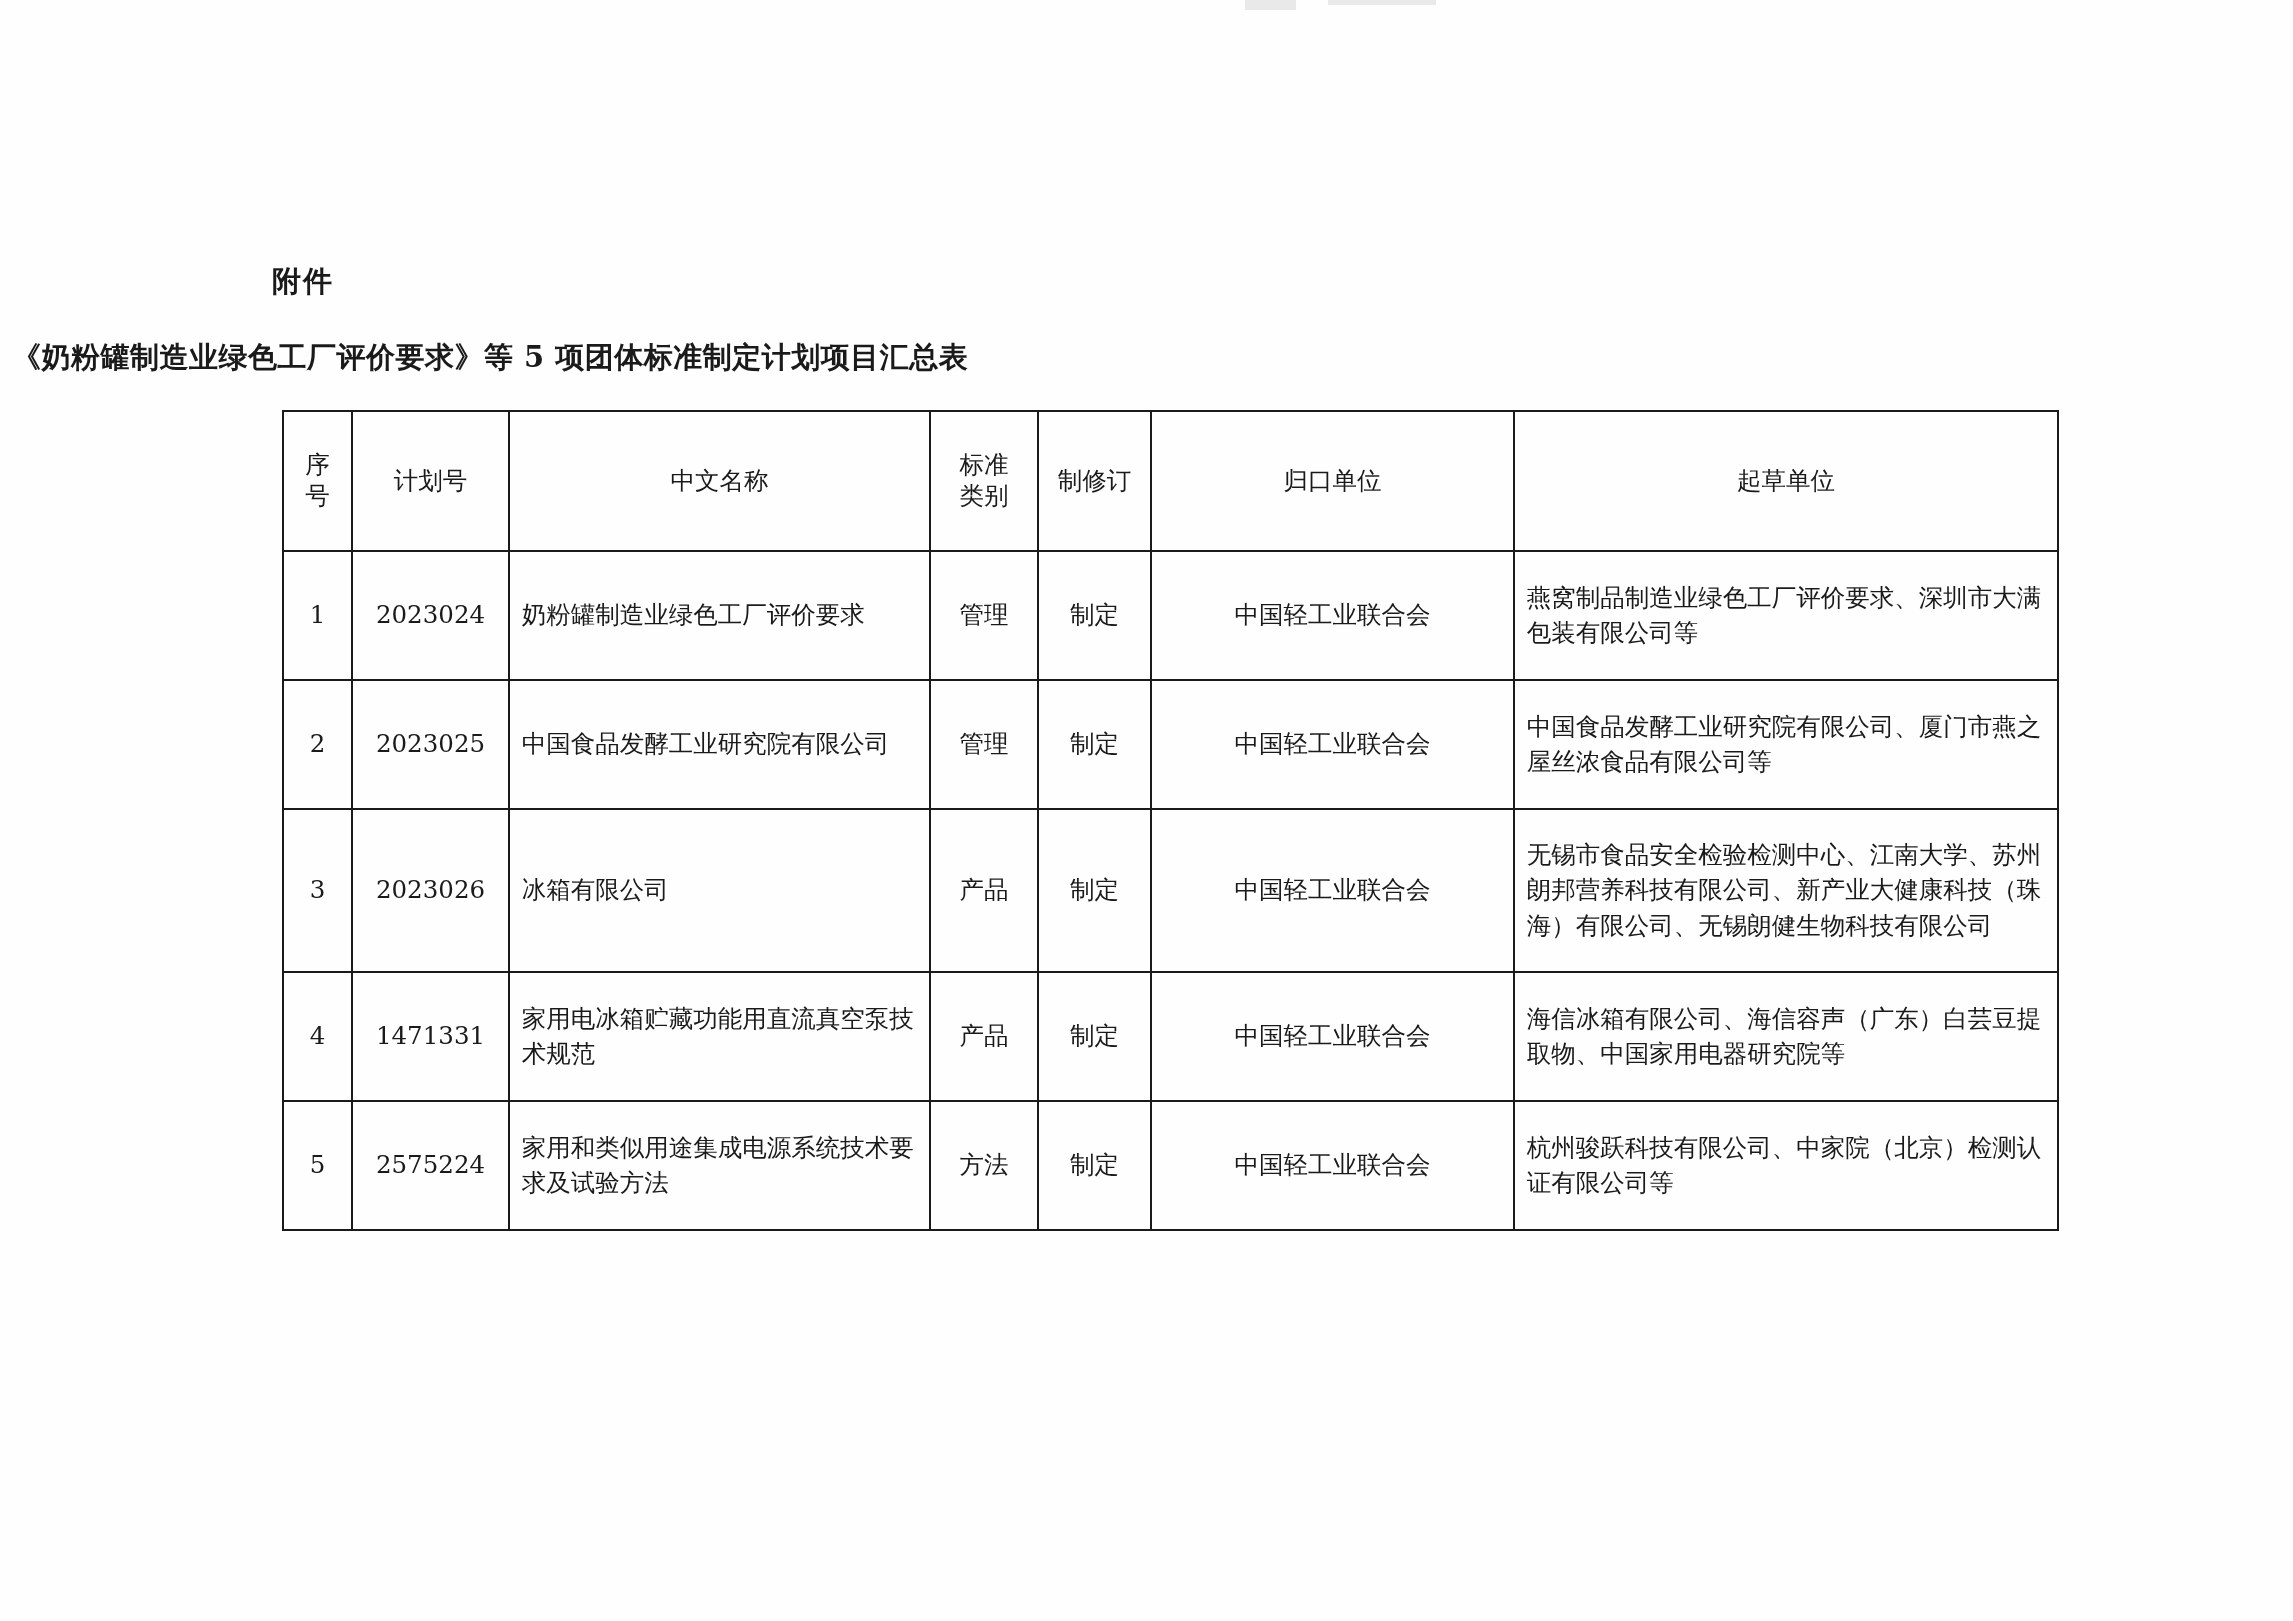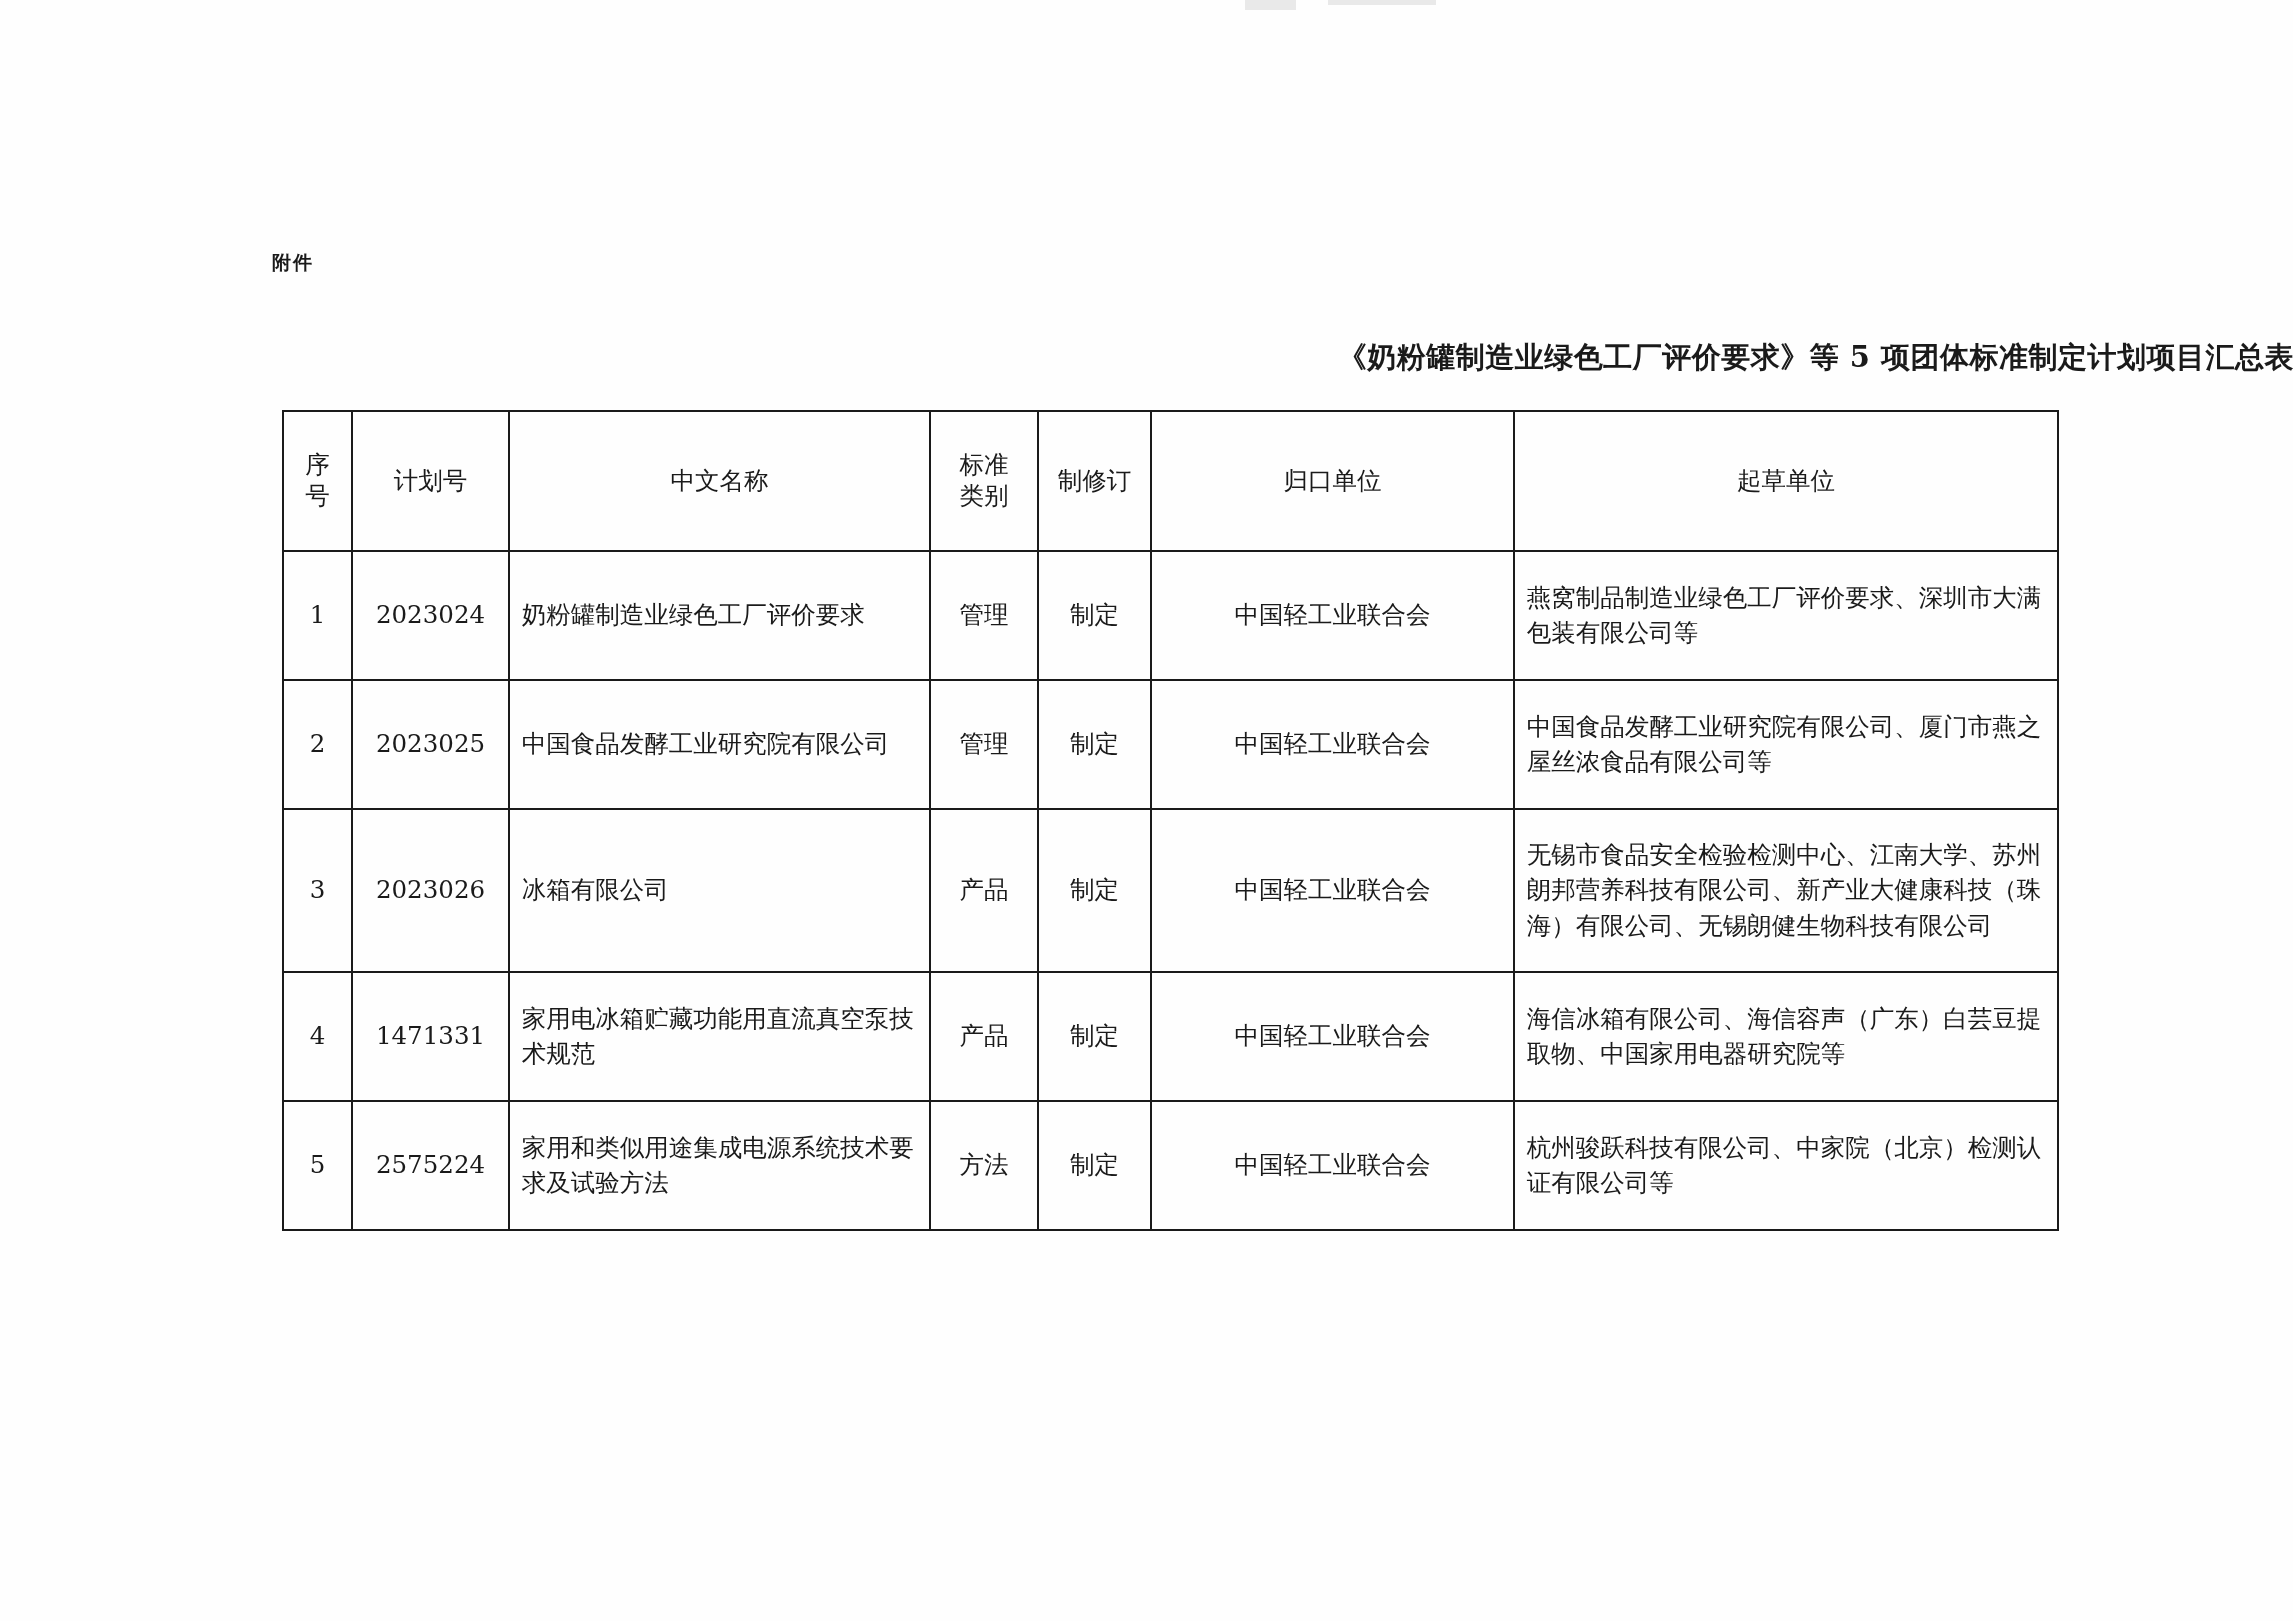--- a/index.html
+++ b/index.html
@@ -25,31 +25,31 @@
     position: absolute;
     top: 0;
     background: #e9e9e9;
   }
   .scan-mark.a { left: 1245px; width: 51px; height: 9.8px; }
   .scan-mark.b { left: 1328px; width: 108px; height: 4.9px; }
 
   .attachment-label {
     position: absolute;
     left: 272px;
-    top: 250px;
-    font-size: 19px;
+    top: 262px;
+    font-size: 29px;
     font-weight: bold;
     letter-spacing: 2px;
   }
   .doc-title {
     position: absolute;
     left: 12px;
     right: 0;
     top: 338px;
-    text-align: right;
+    text-align: left;
     font-size: 29px;
     font-weight: bold;
     letter-spacing: 0.5px;
   }
   .table-wrap {
     position: absolute;
     left: 282px;
     top: 410px;
     width: 1774px;
   }

